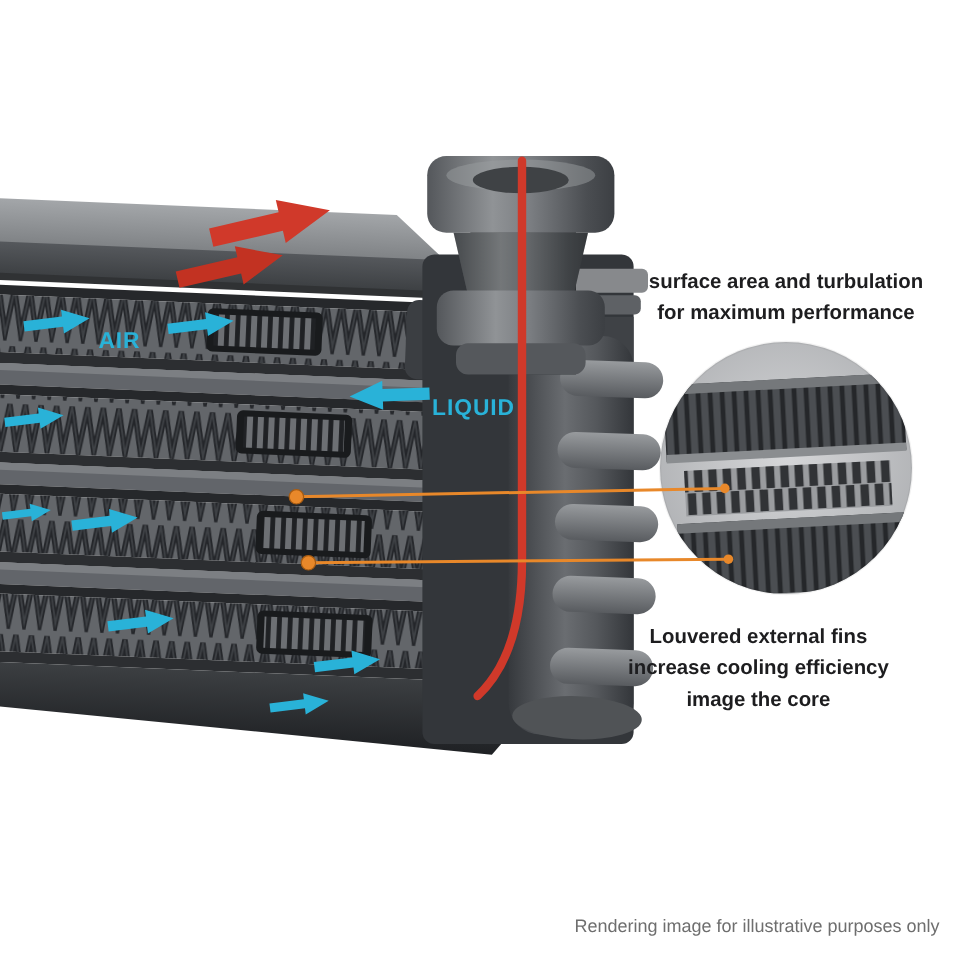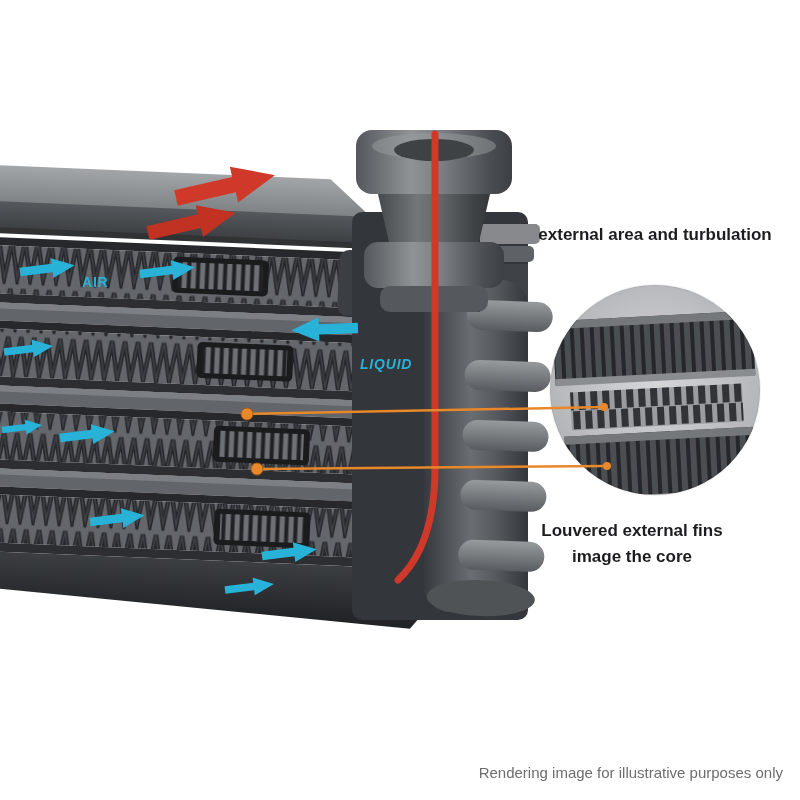--- a/index.html
+++ b/index.html
@@ -3,24 +3,24 @@
 <meta charset="utf-8">
 <style>
   html,body{margin:0;padding:0;background:#ffffff;}
   .canvas{
     position:relative;width:800px;height:800px;background:#ffffff;
     overflow:hidden;font-family:"Liberation Sans",sans-serif;
   }
   .canvas svg{position:absolute;left:0;top:0;}
   .label{
     position:absolute;font-weight:bold;color:#29b2d8;
-    font-size:14px;letter-spacing:0.8px;
+    font-size:19px;letter-spacing:0.8px;
   }
   .label.air{left:82px;top:274px;}
-  .label.liquid{left:360px;top:356px;font-style:italic;}
+  .label.liquid{left:360px;top:330px;}
   .annotation{
     position:absolute;font-weight:bold;color:#1d1d1f;text-align:center;
     font-size:17px;line-height:26px;
   }
   .annotation.internal{left:510px;top:222px;width:290px;}
   .annotation.external{left:502px;top:518px;width:260px;}
   .footer{
     position:absolute;right:17px;top:764px;color:#6e6e6e;font-size:15px;
   }
 </style>
@@ -209,22 +209,24 @@
       <circle cx="257" cy="469" r="6" stroke="#a85c12" stroke-width="1" fill="#e8882a"></circle>
       <circle cx="604" cy="407" r="4" fill="#e8882a"></circle>
       <circle cx="607" cy="466" r="4" fill="#e8882a"></circle>
     </g>
   </svg>
 
   <span class="label air">AIR</span>
   <span class="label liquid">LIQUID</span>
 
   <div class="annotation internal">
-    <div>external area and turbulation</div>
+    <div>surface area and turbulation</div>
+    <div>for maximum performance</div>
   </div>
 
   <div class="annotation external">
     <div>Louvered external fins</div>
+    <div>increase cooling efficiency</div>
     <div>image the core</div>
   </div>
 
   <div class="footer">Rendering image for illustrative purposes only</div>
 </div>
 
 </body></html>

